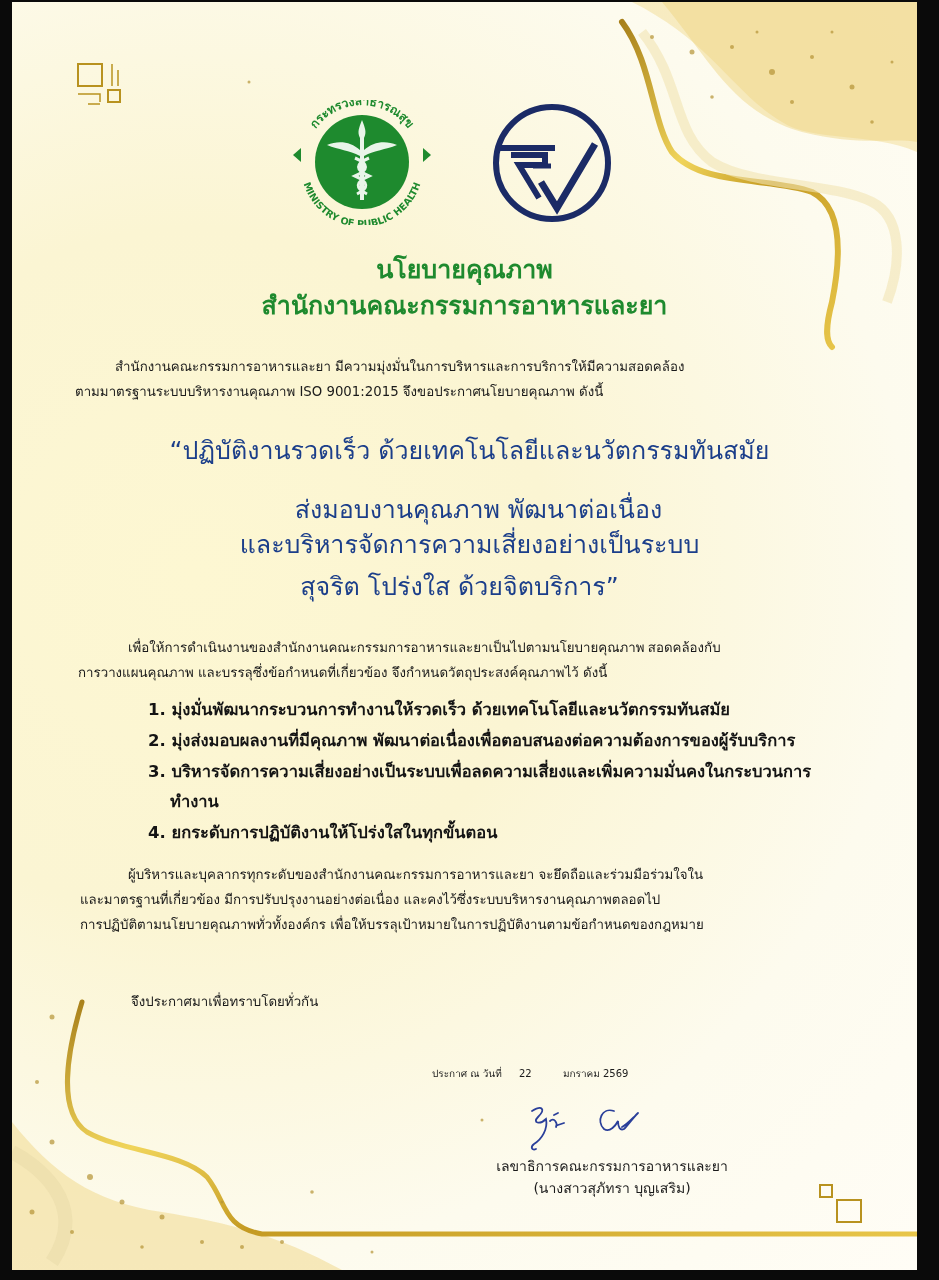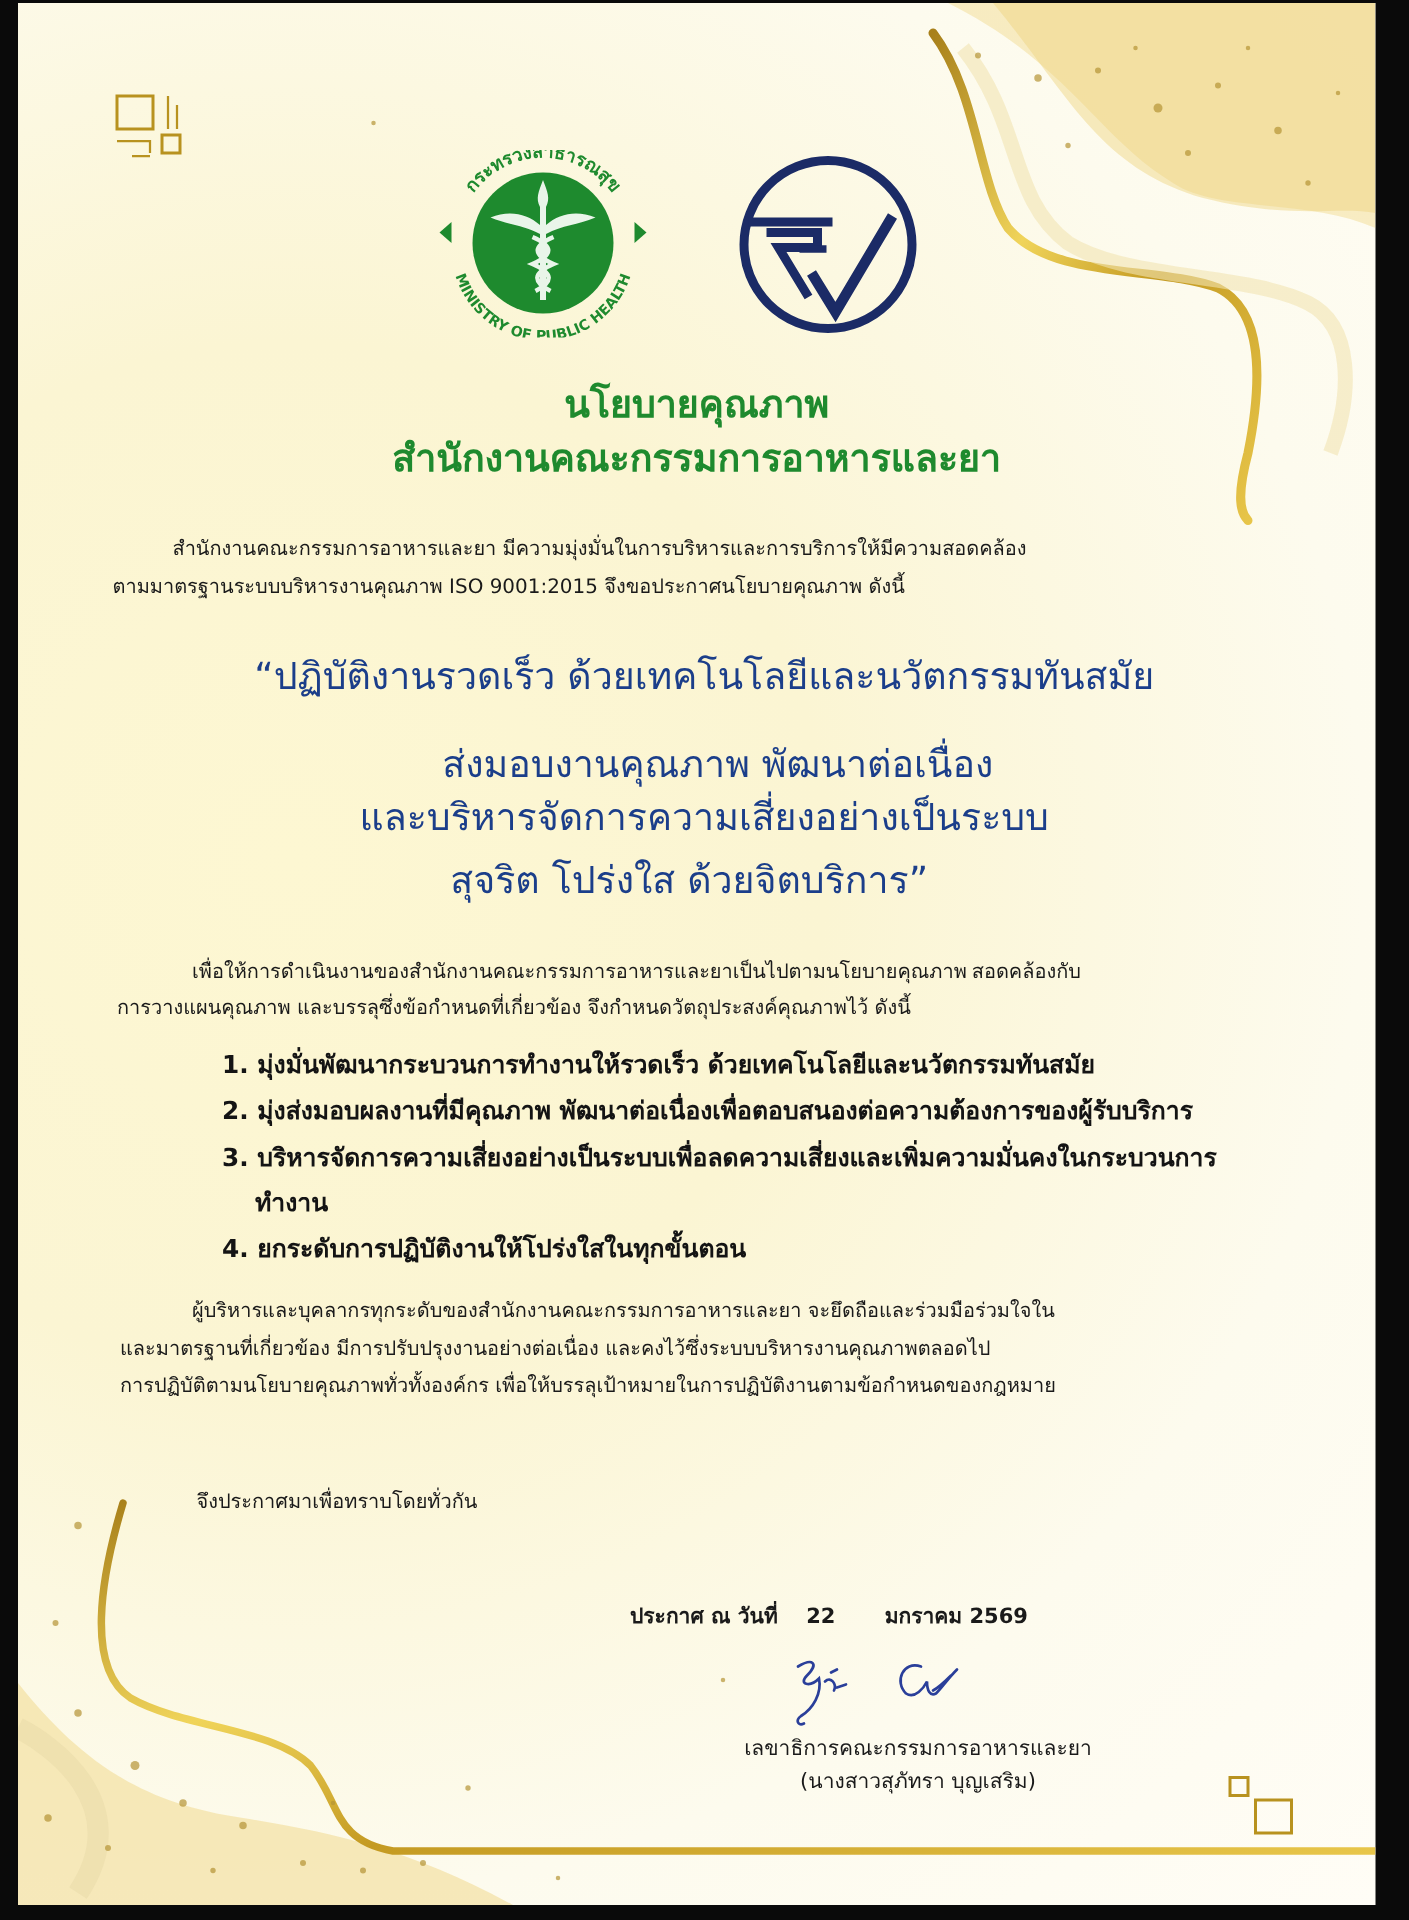--- a/index.html
+++ b/index.html
@@ -49,21 +49,21 @@
       position: absolute; left: 136px; top: 693px; width: 700px; margin: 0; padding: 0; list-style: none;
       color: #141414; font-weight: bold; font-size: 16.5px; line-height: 30px;
     }
     .objectives li { padding-left: 22px; text-indent: -22px; margin-bottom: 1px; }
 
     .p-closing { left: 68px; top: 860px; width: 790px; }
     .p-closing .l1 { padding-left: 48px; display: block; }
 
     .p-announce { left: 107px; top: 987px; margin-left: 12px; }
 
-    .date-line { position: absolute; left: 408px; top: 1064px; font-size: 14px; color: #1a1a1a; font-weight: bold; }
+    .date-line { position: absolute; left: 420px; top: 1064px; font-size: 10px; color: #1a1a1a; }
     .date-line span { margin-right: 6px; }
     .date-line .day { margin: 0 28px 0 8px; }
 
     .signature { position: absolute; left: 500px; top: 1097px; width: 150px; height: 60px; }
     .signer { position: absolute; left: 470px; top: 1153px; width: 260px; text-align: center; color: #1a1a1a; font-size: 14px; line-height: 22px; }
   </style>
 </head>
 <body>
 
 <div class="page">

